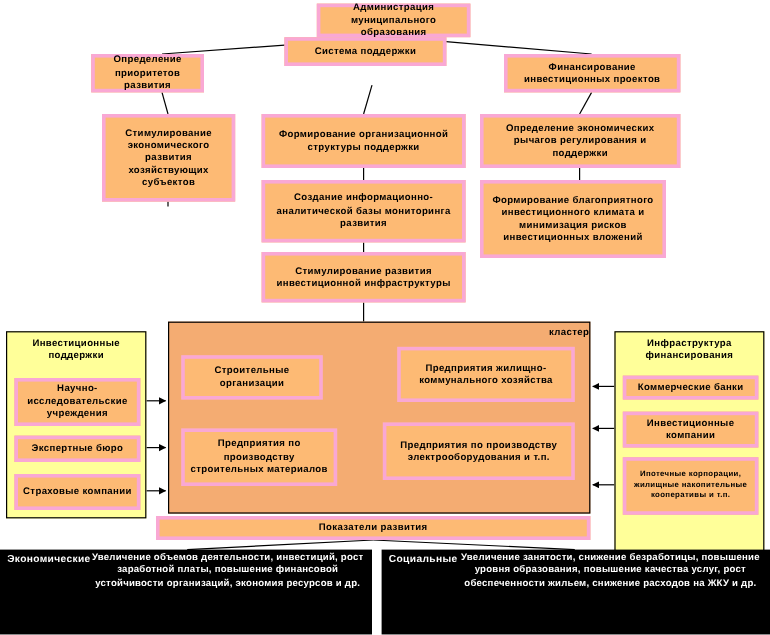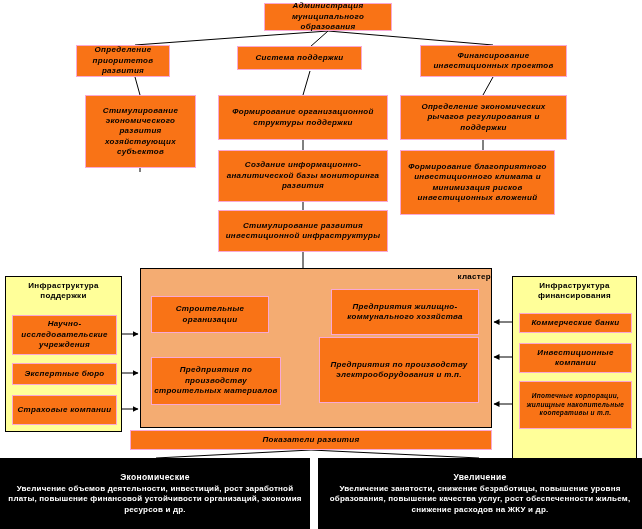--- a/index.html
+++ b/index.html
@@ -7,29 +7,28 @@
     position:relative;
     width:642px;height:529px;
     font-family:"Liberation Sans", sans-serif;
     background:#ffffff;
     overflow:hidden;
   }
   #wires{position:absolute;left:0;top:0;width:642px;height:529px;pointer-events:none;}
   .box{
     position:absolute;
     box-sizing:border-box;
-    border:1px solid #f9a8d4;
-    background:#f97316;
+    border:3px solid #f9a8d4;
+    background:#fdba74;
     display:flex;align-items:center;justify-content:center;
     text-align:center;
     font-size:8px;font-weight:bold;line-height:1.3;
     letter-spacing:0.3px;
     padding:1px 2px;
     color:#000;
-    font-style:italic;
   }
   .panel{
     position:absolute;
     box-sizing:border-box;
     border:1px solid #000;
     background:#FFFF99;
   }
   .panel-title{
     text-align:center;
     font-size:8px;font-weight:bold;line-height:1.3;
@@ -49,24 +48,23 @@
     letter-spacing:0.3px;
     padding-top:3px;
     color:#000;
   }
   .small-text{font-size:6.5px;}
   .result{
     position:absolute;
     box-sizing:border-box;
     background:#000000;
     color:#FFFFFF;
-    display:flex;flex-direction:column;justify-content:center;
+    display:flex;flex-direction:row;justify-content:center;
     text-align:center;
     padding:2px 6px;
-    align-items:center;
   }
   .result-title{font-size:8.5px;font-weight:bold;letter-spacing:0.3px;margin-bottom:2px;}
   .result-text{font-size:8px;font-weight:bold;letter-spacing:0.2px;line-height:1.3;}
   line{stroke:#000;stroke-width:1;}
   #ah path{fill:#000;}
 </style>
 </head>
 <body>
 
 <div id="canvas">
@@ -105,58 +103,58 @@
     <line x1="512" y1="404" x2="494" y2="404" marker-end="url(#ah)"></line>
 
     <line x1="270" y1="312" x2="328" y2="312" marker-start="url(#ah)" marker-end="url(#ah)"></line>
     <line x1="269" y1="333" x2="317" y2="351" marker-start="url(#ah)" marker-end="url(#ah)"></line>
     <line x1="281" y1="355" x2="329" y2="335" marker-start="url(#ah)" marker-end="url(#ah)"></line>
   </svg>
 
   <div class="box" style="left:264px;top:3px;width:128px;height:28px">Администрация муниципального образования</div>
 
   <div class="box" style="left:76px;top:45px;width:94px;height:32px">Определение приоритетов развития</div>
-  <div class="box" style="left:237px;top:46px;width:125px;height:24px">Система поддержки</div>
+  <div class="box" style="left:237px;top:31px;width:135px;height:24px">Система поддержки</div>
   <div class="box" style="left:420px;top:45px;width:147px;height:32px">Финансирование инвестиционных проектов</div>
 
   <div class="box" style="left:85px;top:95px;width:111px;height:73px">Стимулирование экономического развития хозяйствующих субъектов</div>
 
   <div class="box" style="left:218px;top:95px;width:170px;height:45px">Формирование организационной структуры поддержки</div>
   <div class="box" style="left:218px;top:150px;width:170px;height:52px">Создание информационно-аналитической базы мониторинга развития</div>
   <div class="box" style="left:218px;top:210px;width:170px;height:42px">Стимулирование развития инвестиционной инфраструктуры</div>
 
   <div class="box" style="left:400px;top:95px;width:167px;height:45px">Определение экономических рычагов регулирования и поддержки</div>
   <div class="box" style="left:400px;top:150px;width:155px;height:65px">Формирование благоприятного инвестиционного климата и минимизация рисков инвестиционных вложений</div>
 
   <div class="cluster" style="left:140px;top:268px;width:352px;height:160px">
     <div class="cluster-label">кластер</div>
     <div class="box" style="left:10px;top:27px;width:118px;height:37px">Строительные организации</div>
     <div class="box" style="left:190px;top:20px;width:148px;height:46px">Предприятия жилищно-коммунального хозяйства</div>
     <div class="box" style="left:10px;top:88px;width:130px;height:48px">Предприятия по производству строительных материалов</div>
-    <div class="box" style="left:178px;top:68px;width:160px;height:66px">Предприятия по производству электрооборудования и т.п.</div>
+    <div class="box" style="left:178px;top:83px;width:160px;height:48px">Предприятия по производству электрооборудования и т.п.</div>
   </div>
 
   <div class="panel" style="left:5px;top:276px;width:117px;height:156px">
-    <div class="panel-title">Инфраструктура поддержки</div>
+    <div class="panel-title">Инвестиционные поддержки</div>
     <div class="box" style="left:6px;top:38px;width:105px;height:40px">Научно-исследовательские учреждения</div>
     <div class="box" style="left:6px;top:86px;width:105px;height:22px">Экспертные бюро</div>
     <div class="box" style="left:6px;top:118px;width:105px;height:30px">Страховые компании</div>
   </div>
 
   <div class="panel" style="left:512px;top:276px;width:125px;height:204px">
     <div class="panel-title">Инфраструктура финансирования</div>
     <div class="box" style="left:6px;top:36px;width:113px;height:20px">Коммерческие банки</div>
     <div class="box" style="left:6px;top:66px;width:113px;height:30px">Инвестиционные компании</div>
     <div class="box small-text" style="left:6px;top:104px;width:113px;height:48px">Ипотечные корпорации, жилищные накопительные кооперативы и т.п.</div>
   </div>
 
   <div class="box" style="left:130px;top:430px;width:362px;height:20px">Показатели развития</div>
 
   <div class="result" style="left:0;top:458px;width:310px;height:71px">
     <div class="result-title">Экономические</div>
     <div class="result-text">Увеличение объемов деятельности, инвестиций, рост заработной платы, повышение финансовой устойчивости организаций, экономия ресурсов и др.</div>
   </div>
   <div class="result" style="left:318px;top:458px;width:324px;height:71px">
-    <div class="result-title">Увеличение</div>
+    <div class="result-title">Социальные</div>
     <div class="result-text">Увеличение занятости, снижение безработицы, повышение уровня образования, повышение качества услуг, рост обеспеченности жильем, снижение расходов на ЖКУ и др.</div>
   </div>
 
 </div>
 
 </body></html>

